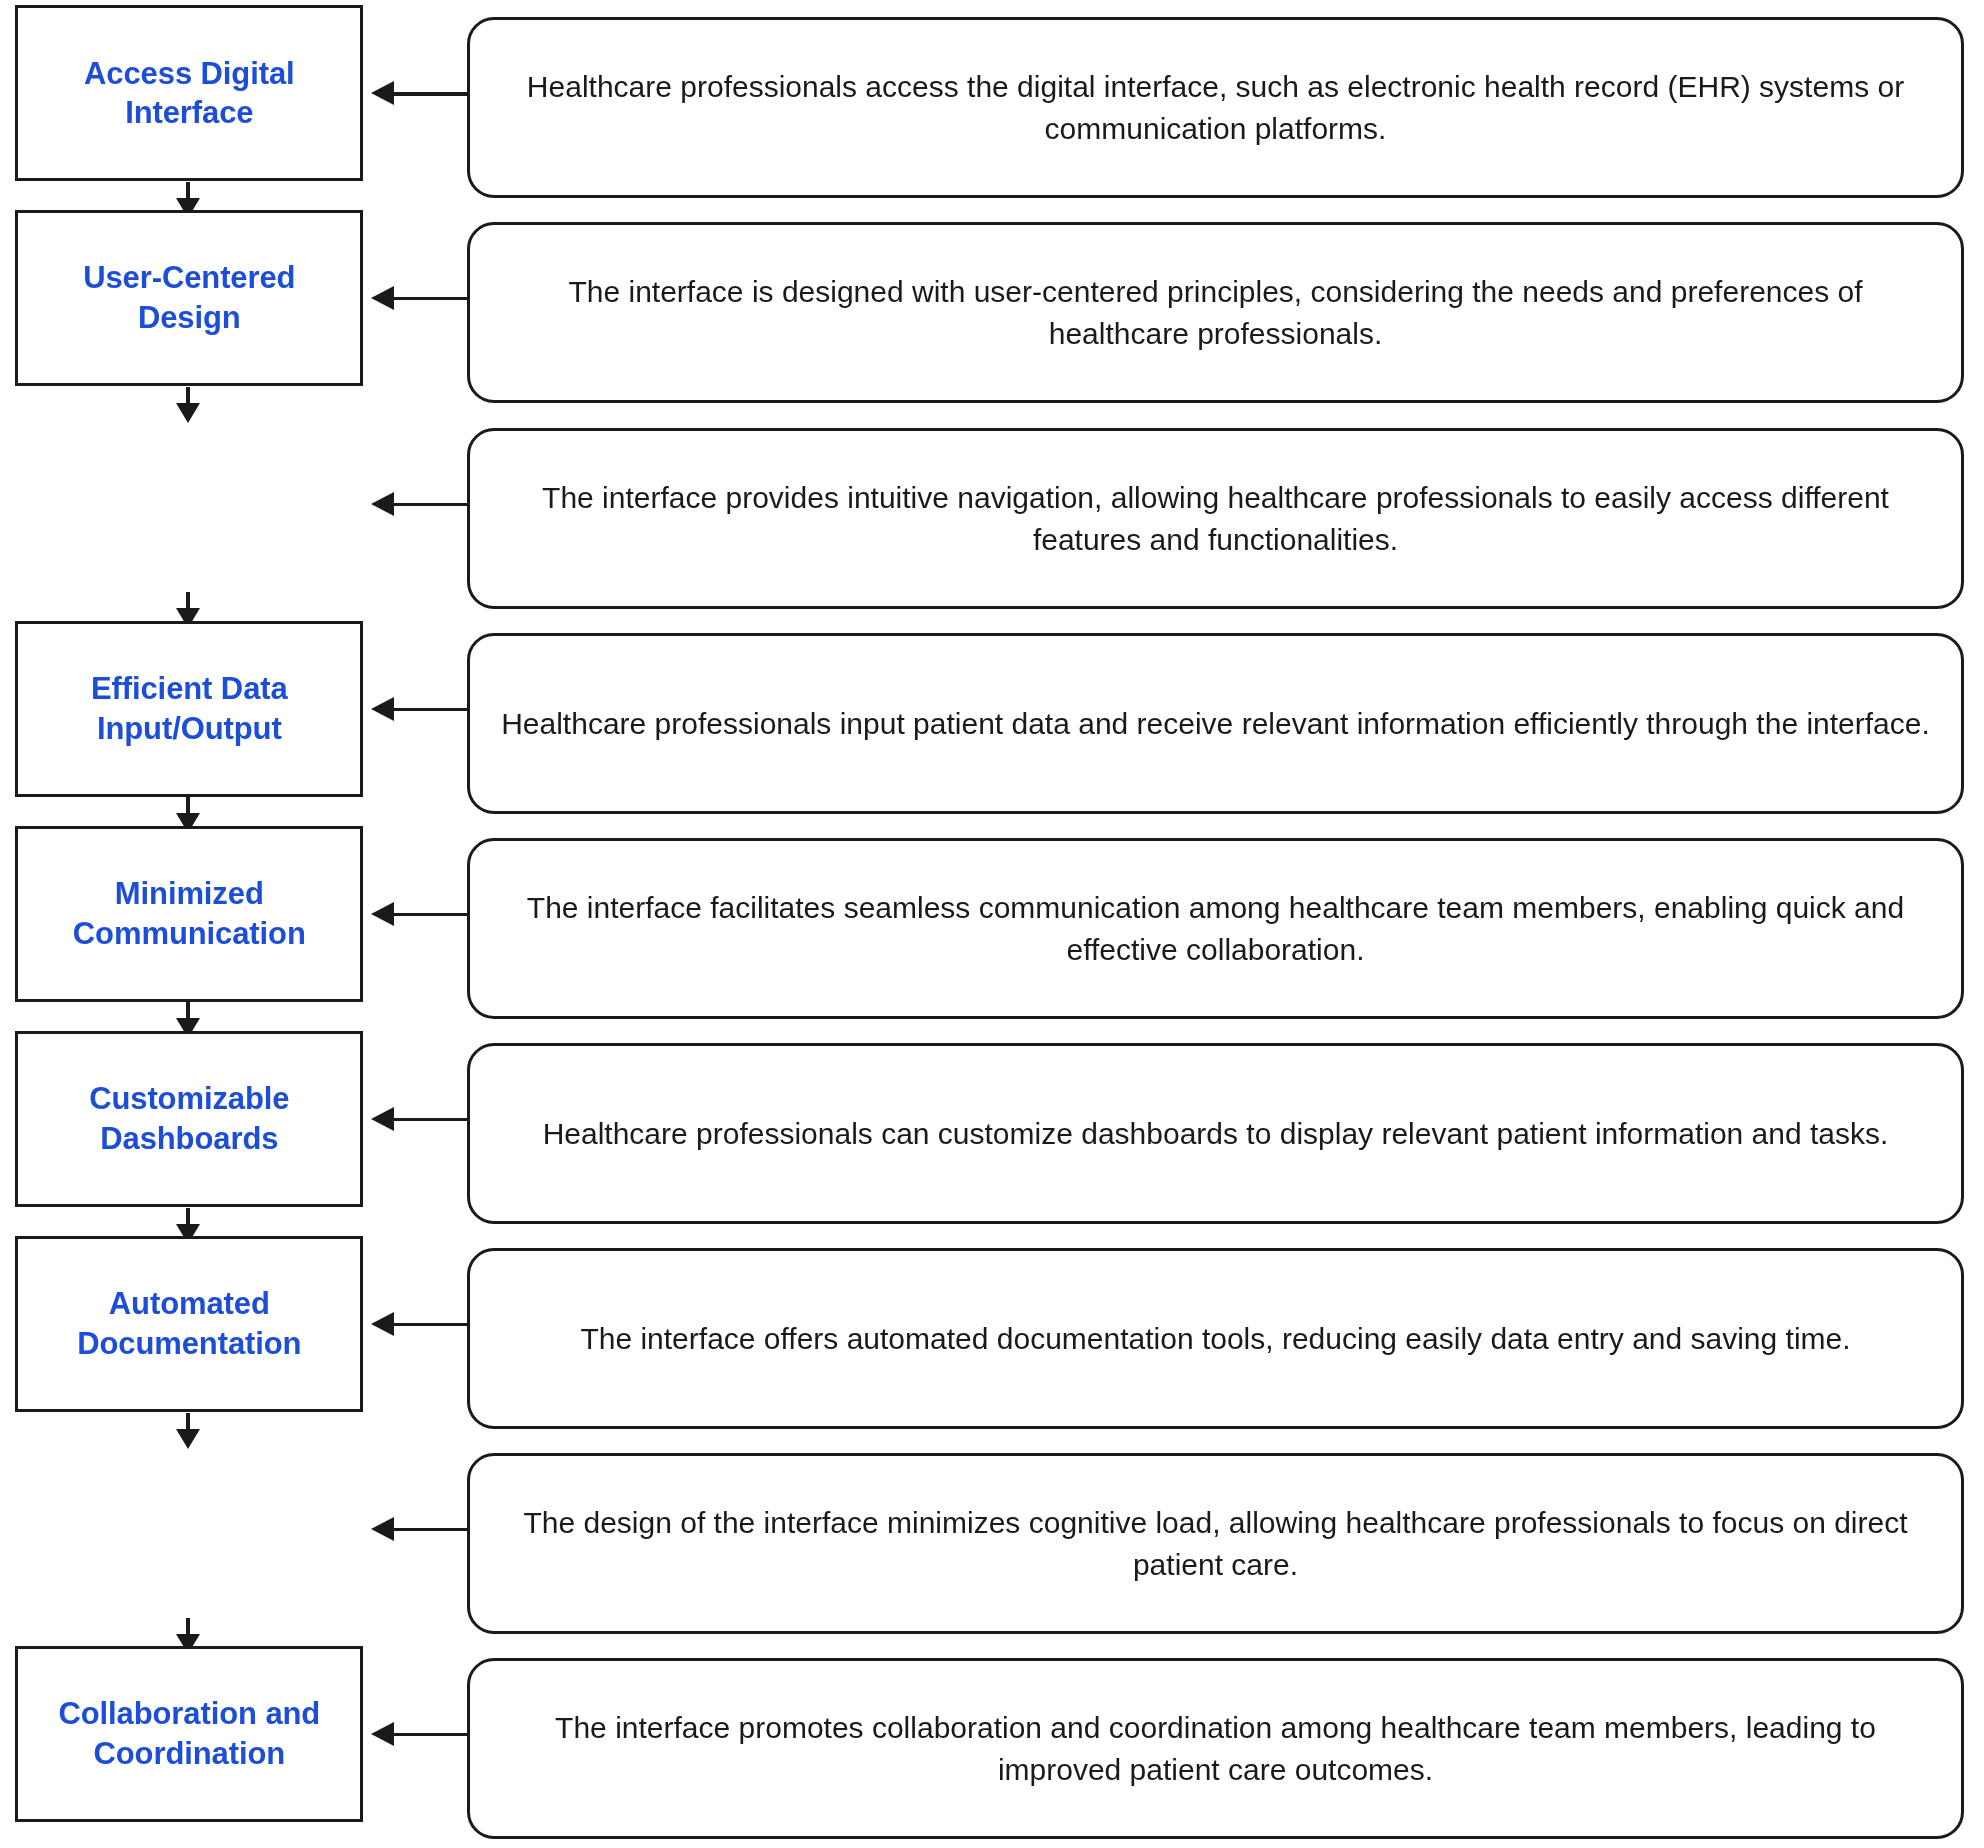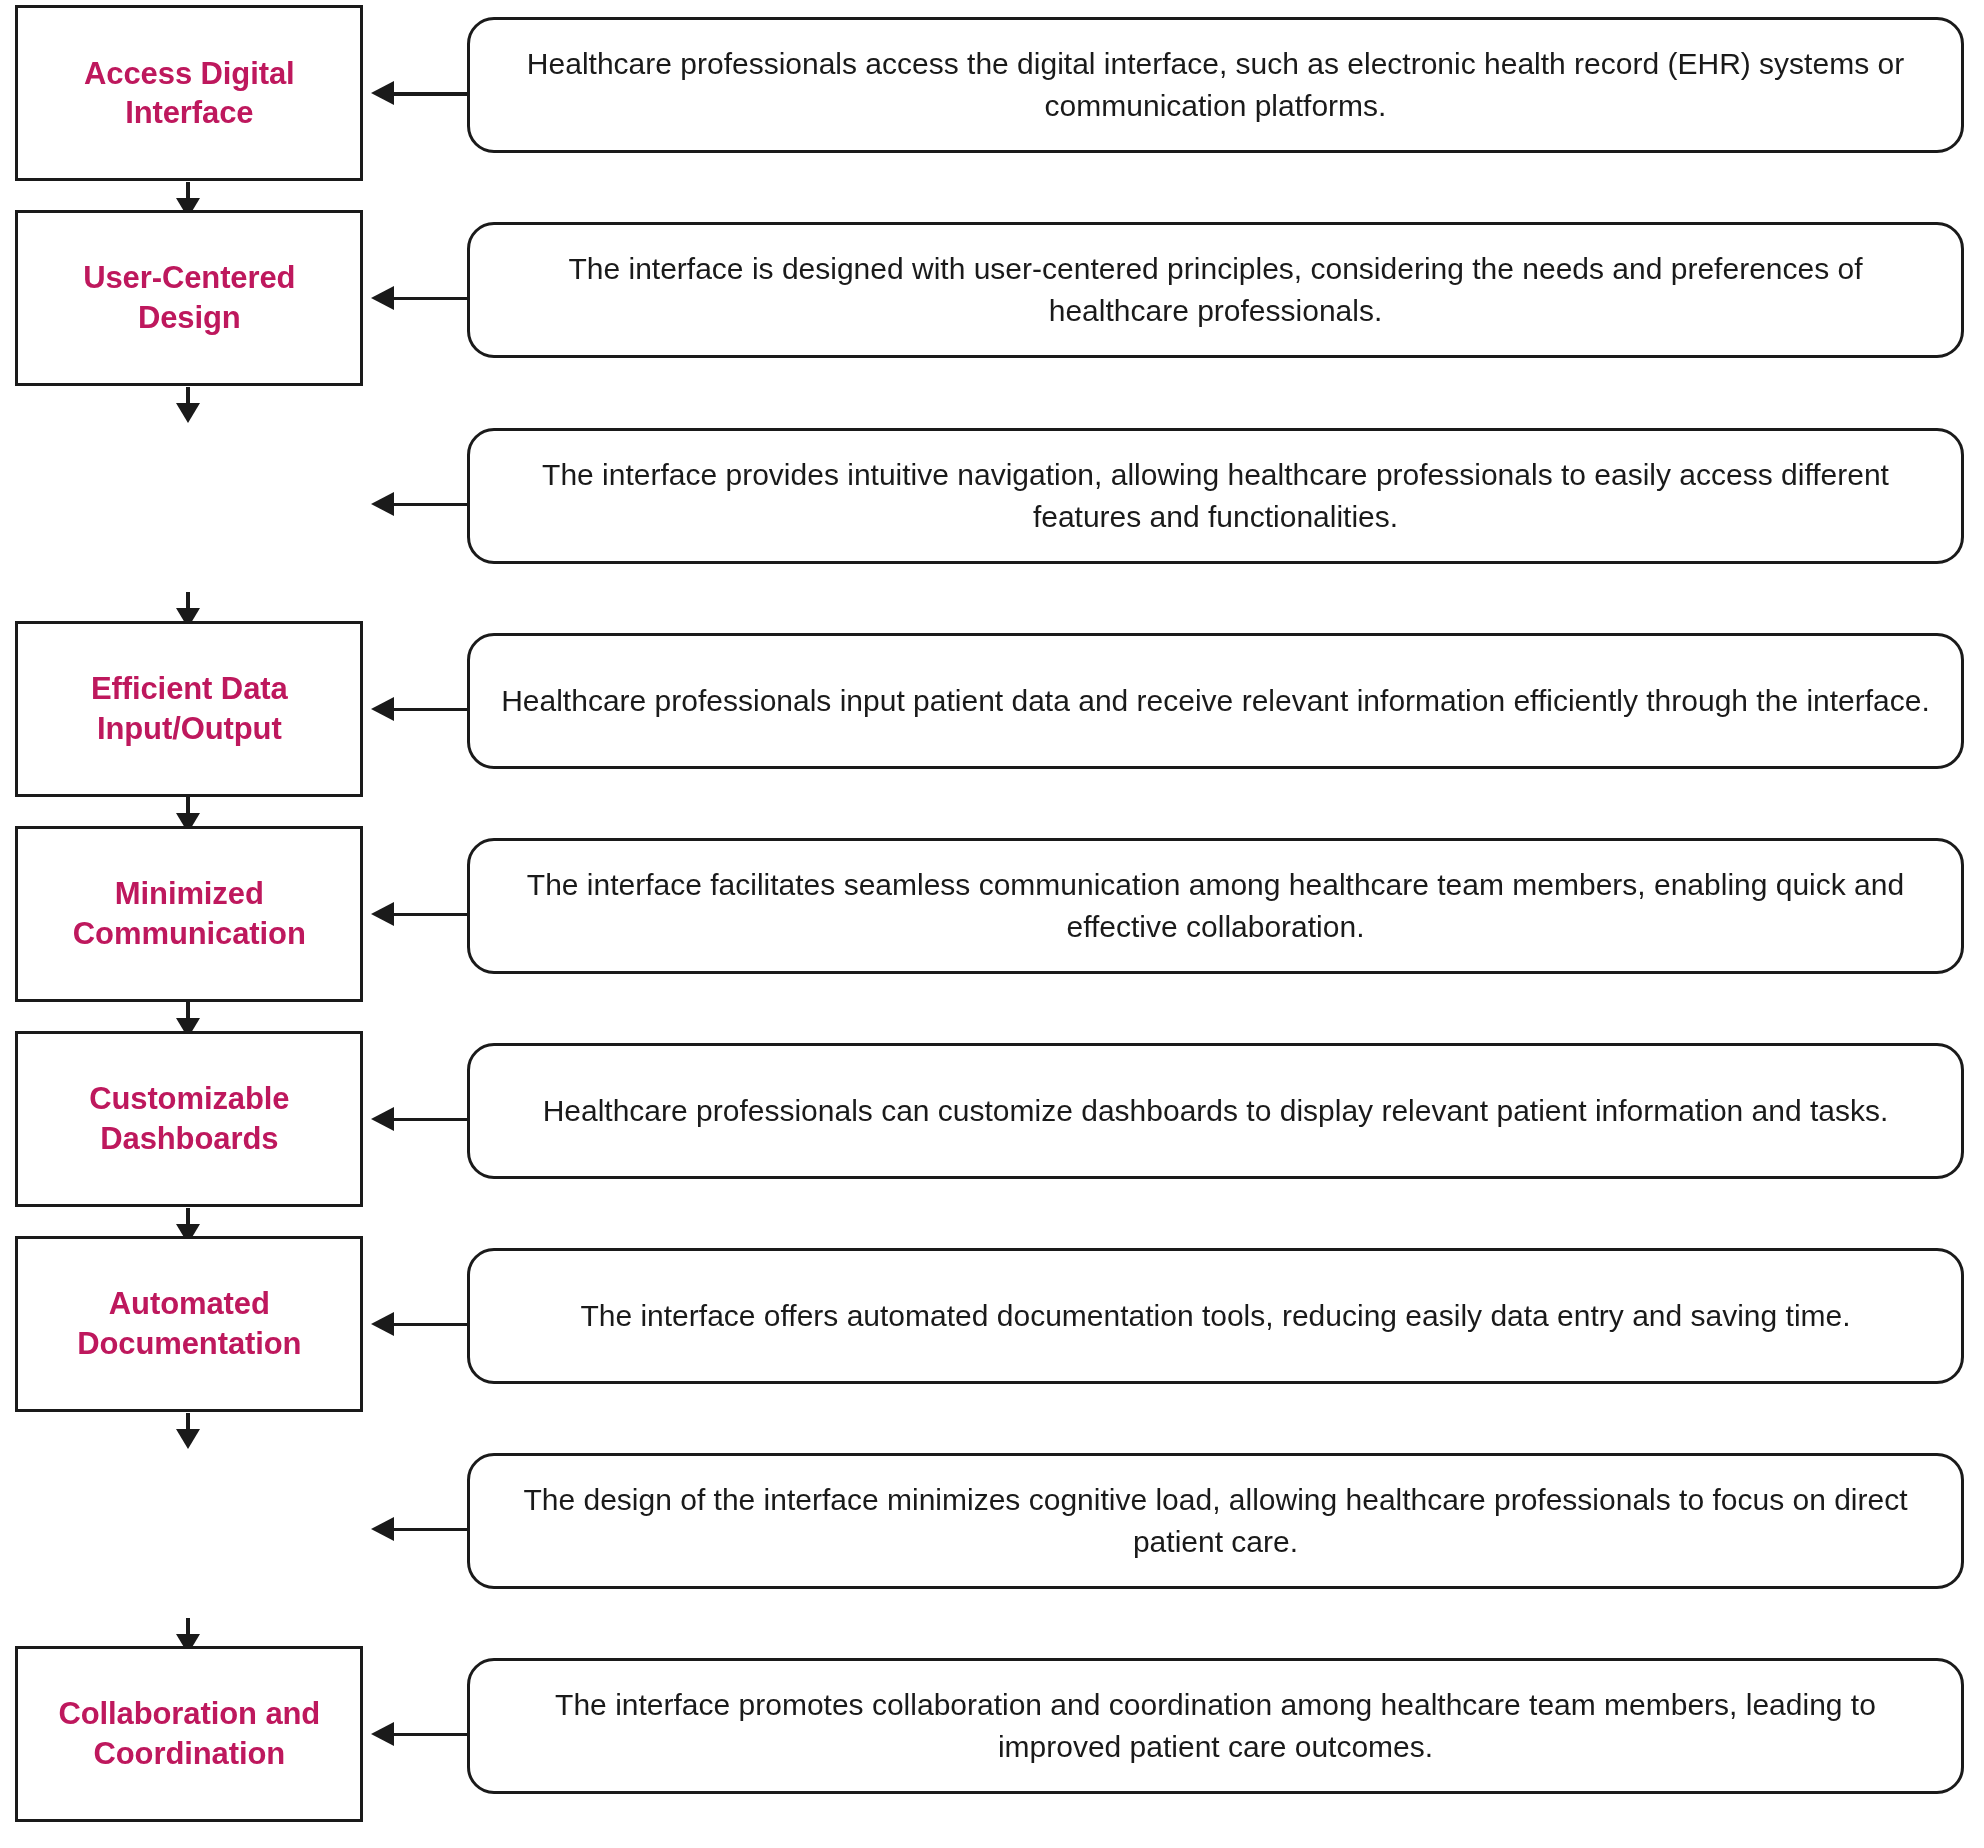--- a/index.html
+++ b/index.html
@@ -43,32 +43,32 @@
     display: flex;
     align-items: center;
     justify-content: center;
     padding: 4px 8px;
   }
   .step-label {
     font-size: 31px;
     font-weight: bold;
     line-height: 1.28;
     text-align: center;
-    color: #be185d;
+    color: #1d4ed8;
     letter-spacing: -0.1px;
     white-space: pre-line;
   }
 
   
   .desc-box {
     position: absolute;
     left: 467px;
     top: 12px;
     width: 1497px;
-    height: 136px;
+    height: 181px;
     box-sizing: border-box;
     border: 3.3px solid #1a1a1a;
     border-radius: 27px;
     background: #ffffff;
     display: flex;
     align-items: center;
     justify-content: center;
     padding: 6px 31px;
   }
   .desc-text {

